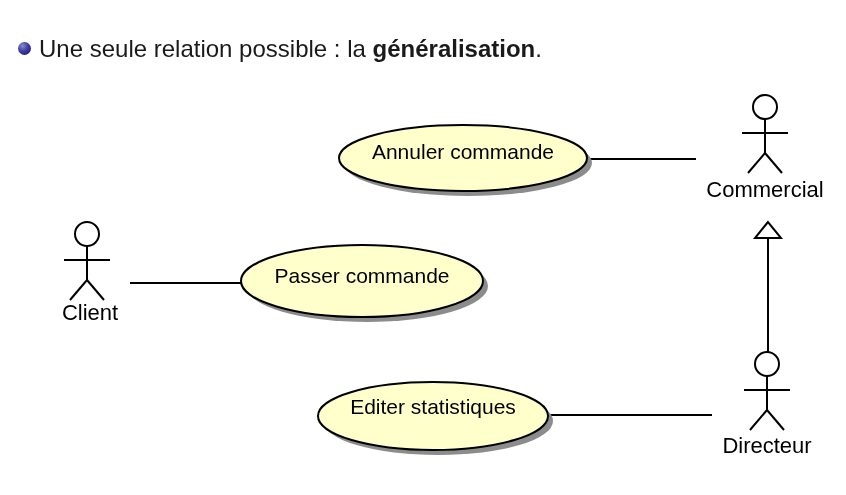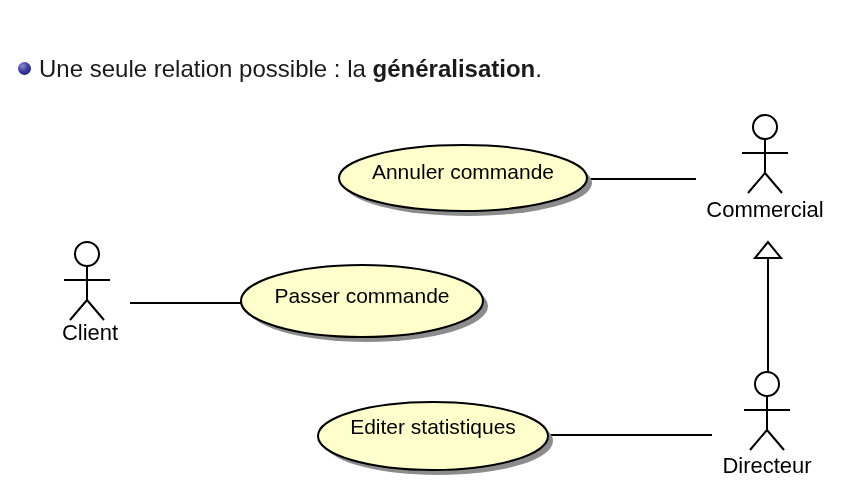--- a/index.html
+++ b/index.html
@@ -8,21 +8,20 @@
     width: 846px;
     height: 495px;
     background: #ffffff;
     overflow: hidden;
     font-family: "Liberation Sans", sans-serif;
   }
   .slide {
     position: relative;
     width: 846px;
     height: 386px;
-    margin-top: 20px;
   }
   .bullet-line {
     position: absolute;
     left: 18px;
     top: 36px;
     display: flex;
     align-items: flex-start;
     color: #1a1a1a;
     font-size: 24px;
     line-height: 26px;

